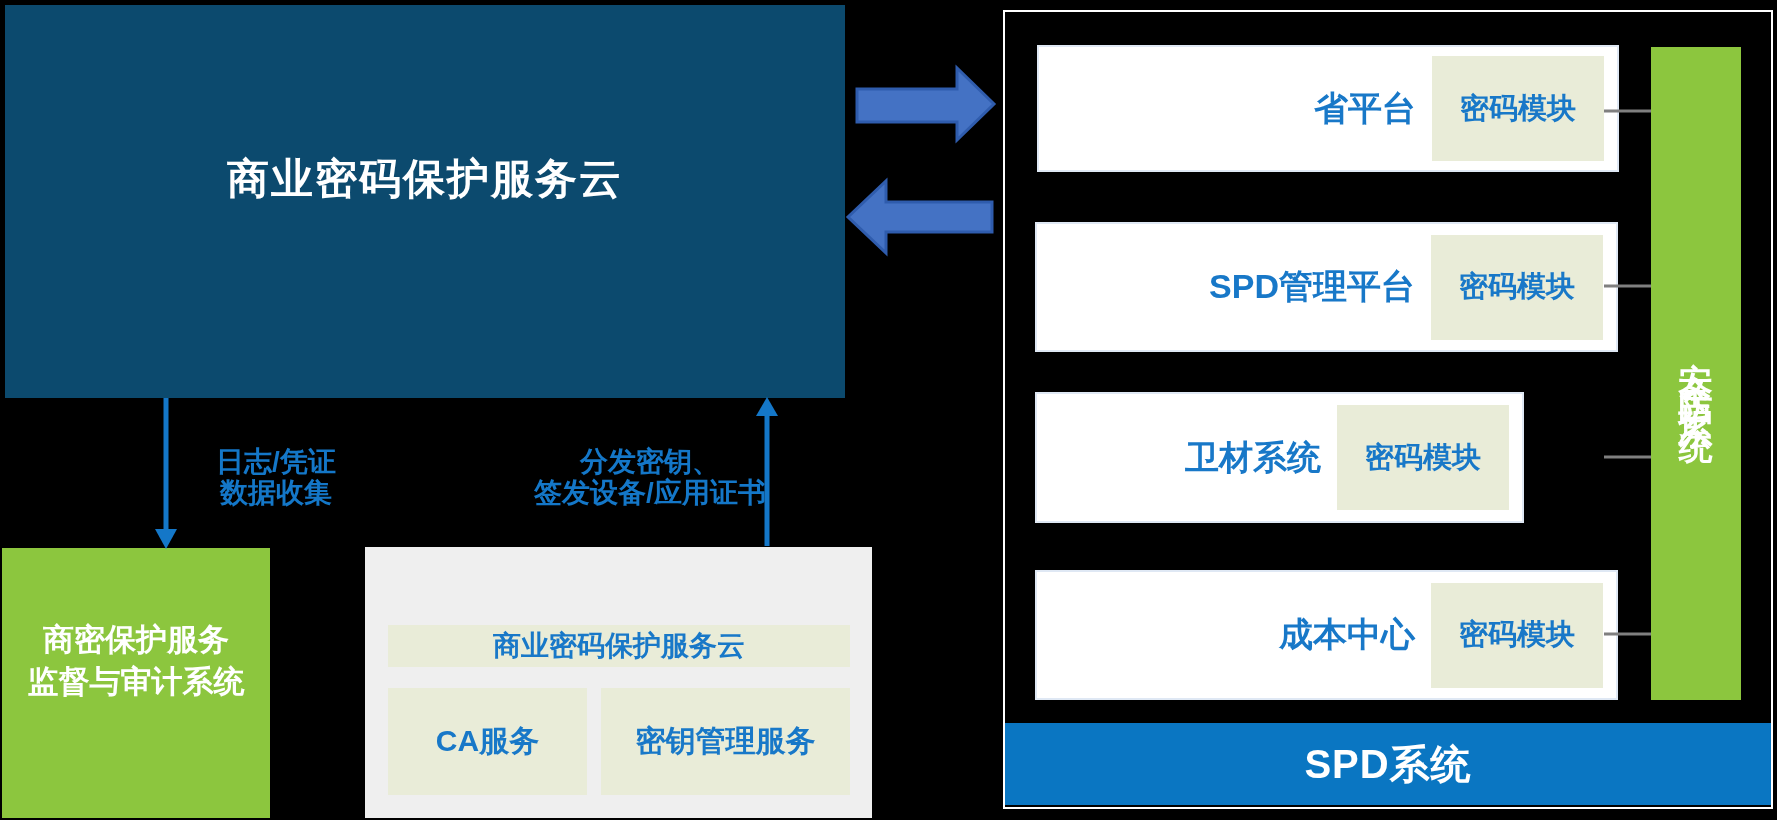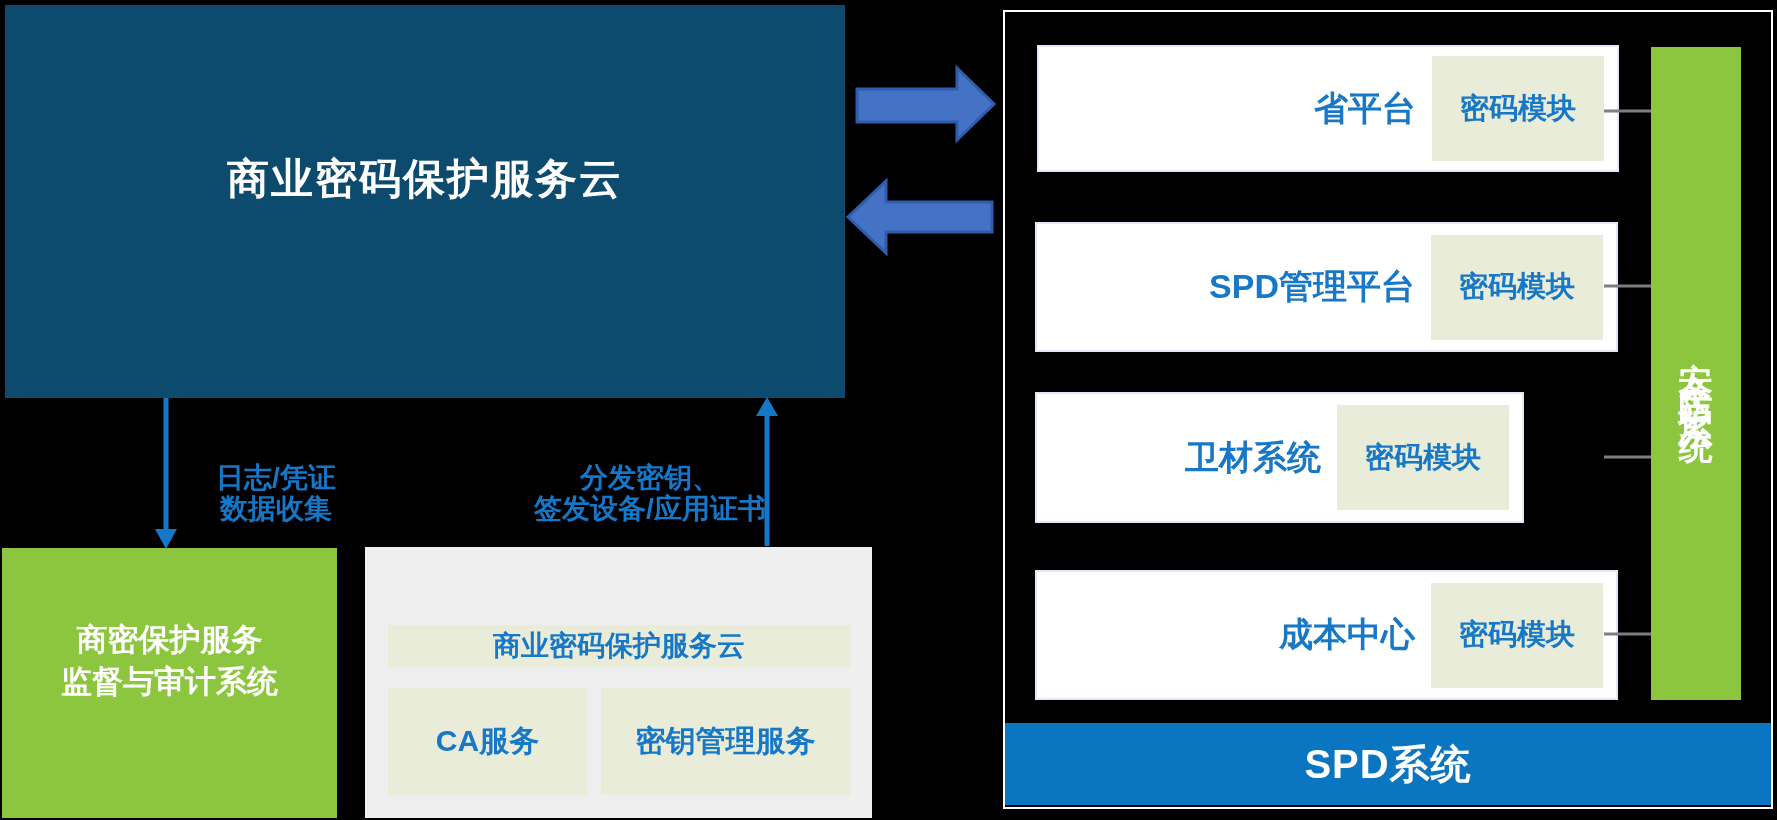--- a/index.html
+++ b/index.html
@@ -5,26 +5,26 @@
   html,body{margin:0;padding:0;background:#000;}
   .stage{position:relative;width:1777px;height:820px;background:#000;
          font-family:"Liberation Sans","DejaVu Sans",sans-serif;overflow:hidden;}
 
   
   .cloud{position:absolute;left:5px;top:5px;width:840px;height:393px;background:#0c4a6e;
          display:flex;align-items:center;justify-content:center;padding-bottom:46px;box-sizing:border-box;}
   .cloud-label{color:#ffffff;font-size:42px;font-weight:bold;letter-spacing:2px;}
 
   
-  .flow-label{position:absolute;color:#1477c8;font-weight:bold;font-size:28px;line-height:31px;text-align:center;margin-top:16px;}
+  .flow-label{position:absolute;color:#1477c8;font-weight:bold;font-size:28px;line-height:31px;text-align:center;}
   .down-label{left:156px;top:446px;width:240px;}
   .up-label{left:495px;top:446px;width:310px;}
 
   
-  .audit{position:absolute;left:2px;top:548px;width:335px;height:270px;background:#8cc63e;
+  .audit{position:absolute;left:2px;top:548px;width:268px;height:270px;background:#8cc63e;
          display:flex;flex-direction:column;align-items:center;justify-content:center;
          padding-bottom:44px;box-sizing:border-box;}
   .audit div{color:#fff;font-size:31px;font-weight:600;line-height:42px;text-align:center;}
 
   
   .support{position:absolute;left:365px;top:547px;width:507px;height:271px;background:#efefef;}
   .support-title{position:absolute;top:26px;left:0;width:100%;text-align:center;
                  color:#1878c8;font-size:31px;font-weight:bold;line-height:1;}
   .resource{position:absolute;left:23px;top:78px;width:462px;height:42px;background:#e9ecd8;
             display:flex;align-items:center;justify-content:center;

